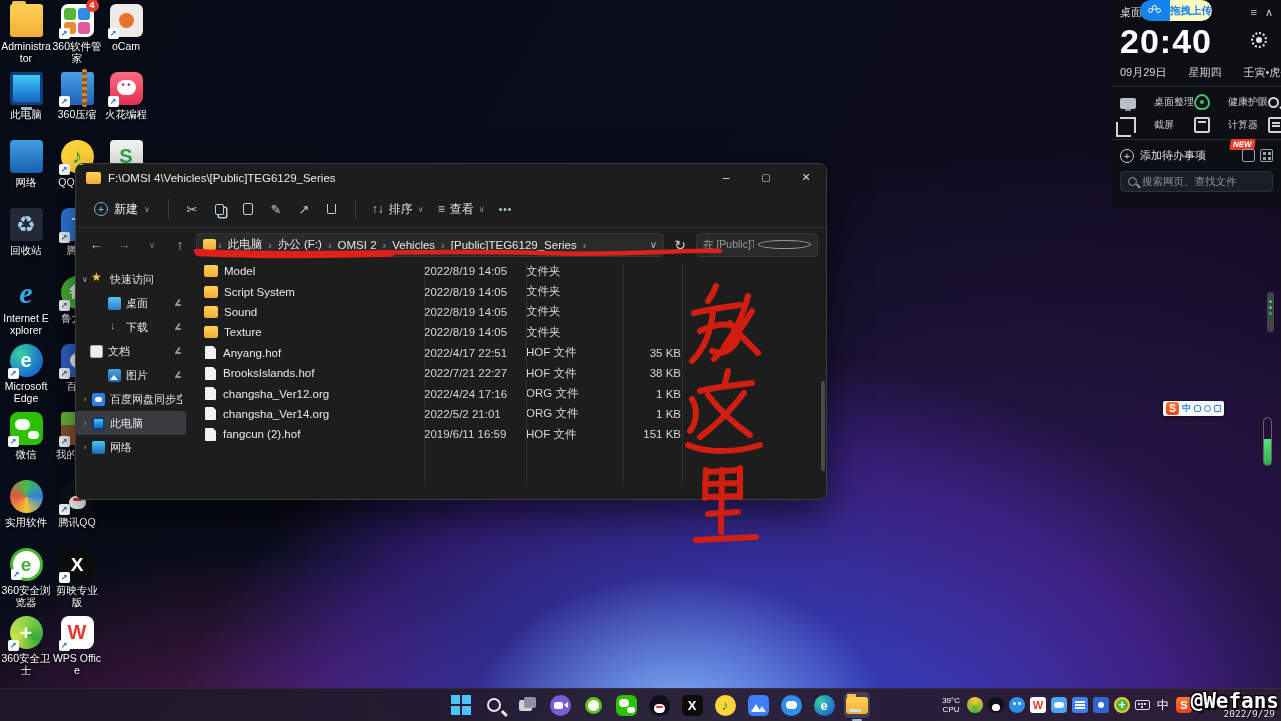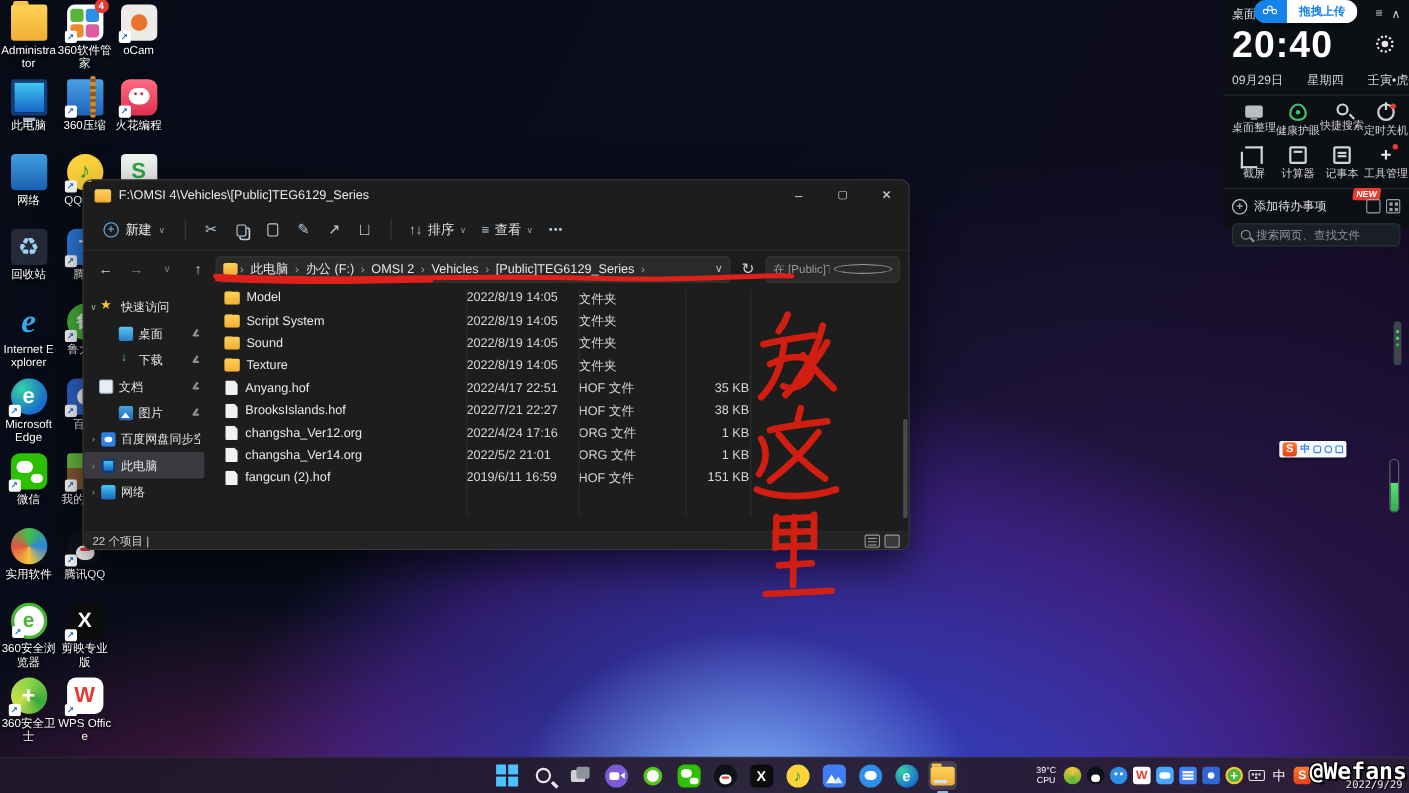--- a/index.html
+++ b/index.html
@@ -139,25 +139,25 @@
   .bigclock{font-size:34px;font-weight:bold;color:#fff;letter-spacing:1px;line-height:42px}
   .sun{position:absolute;right:6px;top:12px;width:16px;height:16px;border-radius:50%;border:2px dotted #e8e8e8}
   .sun::before{content:"";position:absolute;left:3px;top:3px;width:6px;height:6px;border-radius:50%;background:#e8e8e8}
   .upload-pill{position:absolute;left:20px;top:-20px;height:21px;display:flex;border-radius:11px;overflow:hidden;box-shadow:0 2px 6px rgba(0,0,0,.4)}
   .up-left{width:30px;background:#1583e9;display:flex;align-items:center;justify-content:center}
   .cloudlogo{width:14px;height:9px;position:relative}
   .cloudlogo i{position:absolute;border:1.6px solid #fff;border-radius:50%;width:5px;height:5px}
   .cloudlogo i:nth-child(1){left:0;top:2px}
   .cloudlogo i:nth-child(2){left:4px;top:-1px}
   .cloudlogo i:nth-child(3){left:8px;top:2px}
-  .up-right{background:#ffffff;color:#1583e9;font-size:10.5px;display:flex;align-items:center;padding:0 11px;font-weight:bold}
+  .up-right{background:#fef9c3;color:#1583e9;font-size:10.5px;display:flex;align-items:center;padding:0 0;font-weight:bold}
   .daterow{display:flex;gap:22px;font-size:11px;color:#d6d6d6;margin-top:3px;white-space:nowrap}
   .as-div{height:1px;background:#262b31;margin:6px -8px 0 -8px}
   .toolgrid{display:grid;grid-template-columns:repeat(4,1fr);row-gap:7px;margin-top:7px}
-  .toolitem{display:flex;flex-direction:column;align-items:center;gap:2px;position:relative}
+  .toolitem{display:flex;flex-direction:row;align-items:center;gap:18px;position:relative}
   .toolitem .tlab{font-size:10px;color:#cfcfcf;white-space:nowrap}
   .ticon{width:16px;height:16px;position:relative}
   .ticon.reddot::after{content:"";position:absolute;right:-3px;top:-2px;width:5px;height:5px;border-radius:50%;background:#e73b2f}
   .t-mon{background:#b9bec4;border-radius:2px;height:11px;margin-top:2px}
   .t-mon::after{content:"";position:absolute;left:5px;bottom:-2px;width:6px;height:2px;background:#8a9096}
   .t-eye{border:2px solid #41c36a;border-radius:50% 50% 50% 50%/60% 60% 40% 40%;}
   .t-eye::after{content:"";position:absolute;left:4px;top:4px;width:4px;height:4px;border-radius:50%;background:#41c36a}
   .t-mag{border:2px solid #d0d4d8;border-radius:50%;width:11px;height:11px}
   .t-mag::after{content:"";position:absolute;left:9px;top:9px;width:6px;height:2px;background:#d0d4d8;transform:rotate(45deg)}
   .t-pwr{border:2px solid #d0d4d8;border-radius:50%}
@@ -600,27 +600,20 @@
               <span>fangcun (2).hof</span>
             </div>
             <div class="c-date">2019/6/11 16:59</div>
             <div class="c-type">HOF 文件</div>
             <div class="c-size">151 KB</div>
           </div>
         </div>
       <div class="vscroll"></div>
     </div>
   </div>
-  <div class="statusbar">
-    <span>22 个项目  |</span>
-    <span class="views">
-      <span class="view-ico lines"></span>
-      <span class="view-ico selbox"></span>
-    </span>
-  </div>
 </div>
 
 <div class="abs assist">
   <div class="as-head">
     <span class="as-title">桌面助手</span>
     <span class="hic">≡</span>
     <span class="hic">∧</span>
   </div>
   <div class="clockrow">
     <span class="bigclock">20:40</span>

